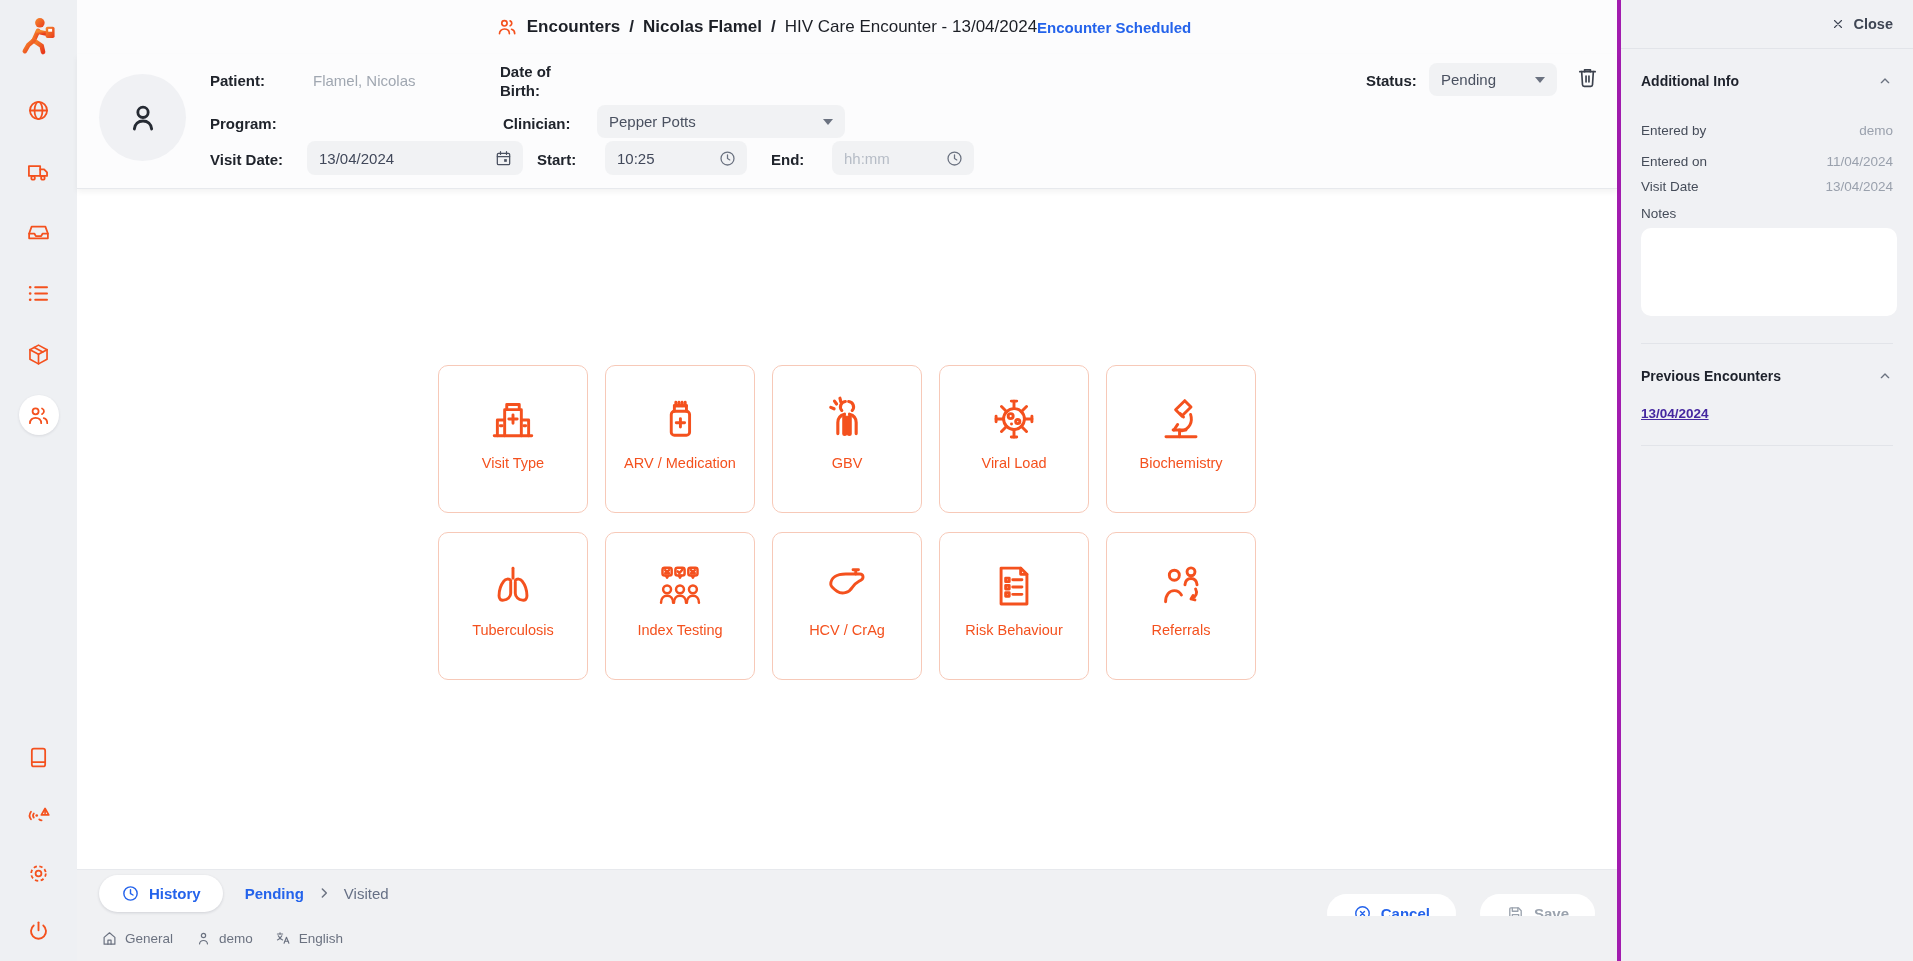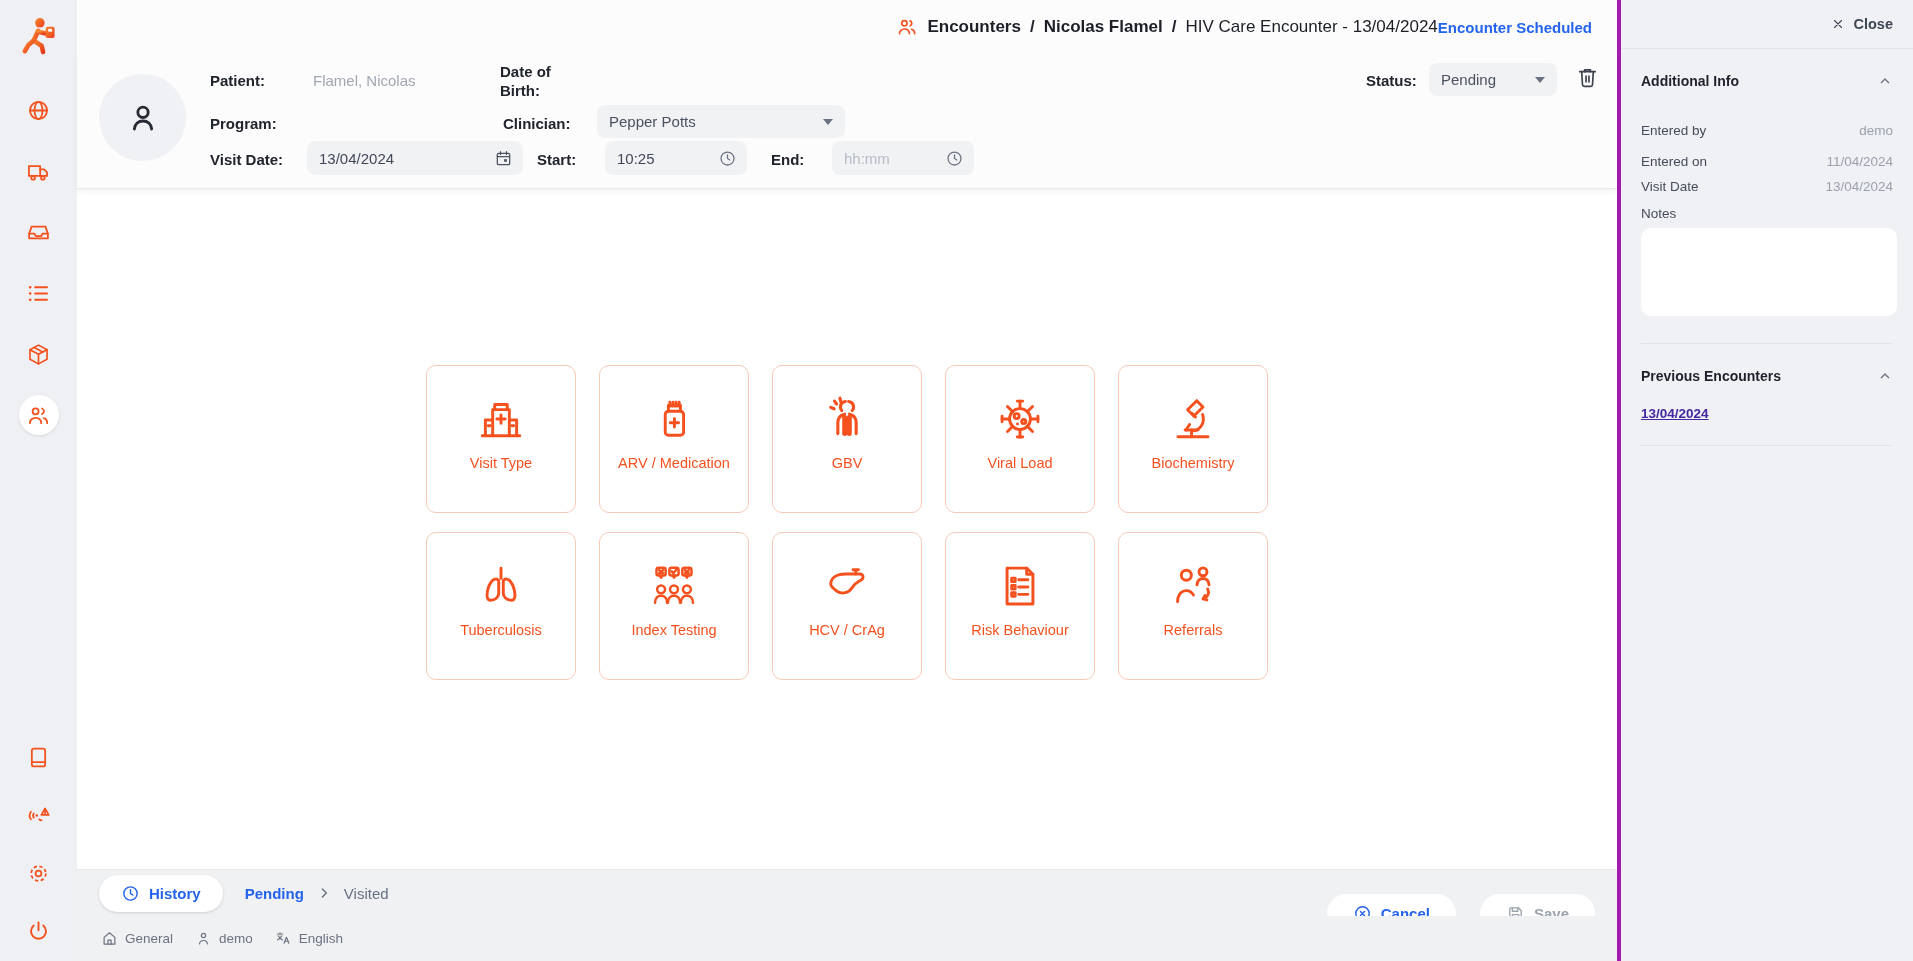--- a/index.html
+++ b/index.html
@@ -13,41 +13,41 @@
   .side-ico { width:40px; height:40px; display:flex; align-items:center; justify-content:center; color:#f4511e; margin-top:21px; cursor:pointer; border-radius:50%; }
   .side-ico.first { margin-top:30px; }
   .side-ico.active { background:#fff; box-shadow:0 1px 3px rgba(16,24,40,.1); }
   .side-bottom { margin-top:auto; display:flex; flex-direction:column; align-items:center; }
   .side-bottom .side-ico { margin-top:18px; }
   .logo { width:44px; height:46px; }
 
   
   .main { position:absolute; left:77px; top:0; bottom:0; width:1540px; display:flex; flex-direction:column; background:#fff; }
 
-  .topbar { height:54px; background:#fcfcfd; display:flex; align-items:center; justify-content:flex-end; padding:0 25px 0 18px; }
+  .topbar { height:54px; background:#fcfcfd; display:flex; align-items:center; justify-content:center; padding:0 25px 0 18px; }
   .crumbs { display:flex; align-items:center; gap:9px; font-size:17px; }
   .crumbs .sep { font-weight:700; }
   .crumb-strong { font-weight:700; color:#1c1f26; }
   .crumb-light { font-weight:400; color:#1c1f26; }
   .enc-link { color:#2463eb; font-weight:700; font-size:15px; cursor:pointer; text-decoration:none; }
 
   .pt-header { position:relative; height:135px; background:#fcfcfd; border-bottom:1px solid #e7e9ed; box-shadow:0 3px 6px rgba(0,0,0,.05); z-index:2; }
   .abs { position:absolute; }
   .flabel { font-size:15px; font-weight:700; color:#20242c; line-height:19px; white-space:nowrap; }
   .fvalue { font-size:15px; color:#a0a7b1; line-height:19px; white-space:nowrap; }
   .avatar { left:22px; top:20px; width:87px; height:87px; border-radius:50%; background:#f0f1f4; display:flex; align-items:center; justify-content:center; color:#262b33; }
   .inputwrap { background:#f1f2f4; border-radius:8px; display:flex; align-items:center; padding:0 10px 0 12px; }
   .inputwrap input { flex:1; width:0; border:none; background:transparent; outline:none; font-family:inherit; font-size:15px; color:#41485a; }
   .inputwrap input::placeholder { color:#b6bcc6; }
   .selectbox { background:#f1f2f4; border-radius:8px; display:flex; align-items:center; justify-content:space-between; padding:0 12px; font-size:15px; color:#4a5160; cursor:pointer; }
   .caret { width:0; height:0; border-left:5px solid transparent; border-right:5px solid transparent; border-top:6px solid #6b7280; }
   .trash-btn { background:none; border:none; cursor:pointer; color:#3c424e; }
 
   .canvas { flex:1; background:#fff; overflow:hidden; }
-  .card-row { display:flex; justify-content:center; gap:23px; }
+  .card-row { display:flex; justify-content:center; gap:17px; }
   .row1 { margin-top:176px; }
   .row2 { margin-top:19px; }
   .card { width:150px; height:148px; border:1px solid #f7c9b8; border-radius:10px; background:#fff; display:flex; flex-direction:column; align-items:center; cursor:pointer; }
   .card .cicon { margin-top:25px; height:56px; display:flex; align-items:center; justify-content:center; color:#f4511e; }
   .card .clabel { margin-top:8px; font-size:14.5px; font-weight:500; color:#f4511e; text-align:center; line-height:17px; padding:0 6px; }
 
   
   .footerbar { height:47px; background:#f0f1f3; border-top:1px solid #e7e9ed; display:flex; align-items:center; padding:0 22px; }
   .hist-pill { display:flex; align-items:center; gap:9px; background:#fff; border:none; border-radius:22px; padding:9px 22px; box-shadow:0 1px 3px rgba(16,24,40,.14); color:#2463eb; font-weight:700; font-size:15px; cursor:pointer; font-family:inherit; }
   .step { font-size:15px; }

